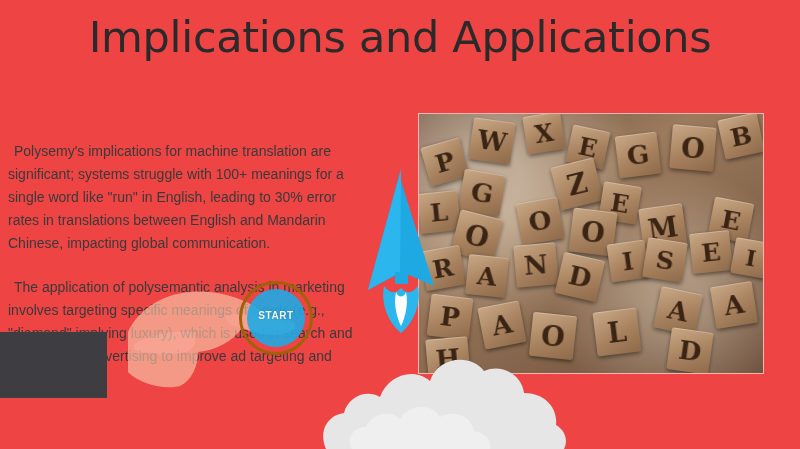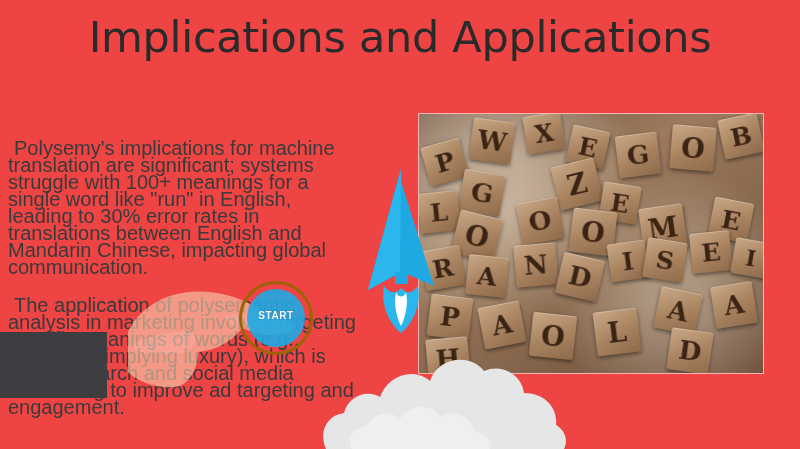--- a/index.html
+++ b/index.html
@@ -32,22 +32,22 @@
     letter-spacing: -0.3px;
     white-space: nowrap;
   }
 
   
   #body-copy {
     position: absolute;
     left: 8px;
     top: 140px;
     width: 352px;
-    font-size: 20px;
-    line-height: 17px;
+    font-size: 14px;
+    line-height: 23px;
     color: #3a3a3a;
   }
   #body-copy p {
     margin: 0;
     text-indent: 6px;
   }
   #body-copy p + p {
     margin-top: 21px;
   }
 

